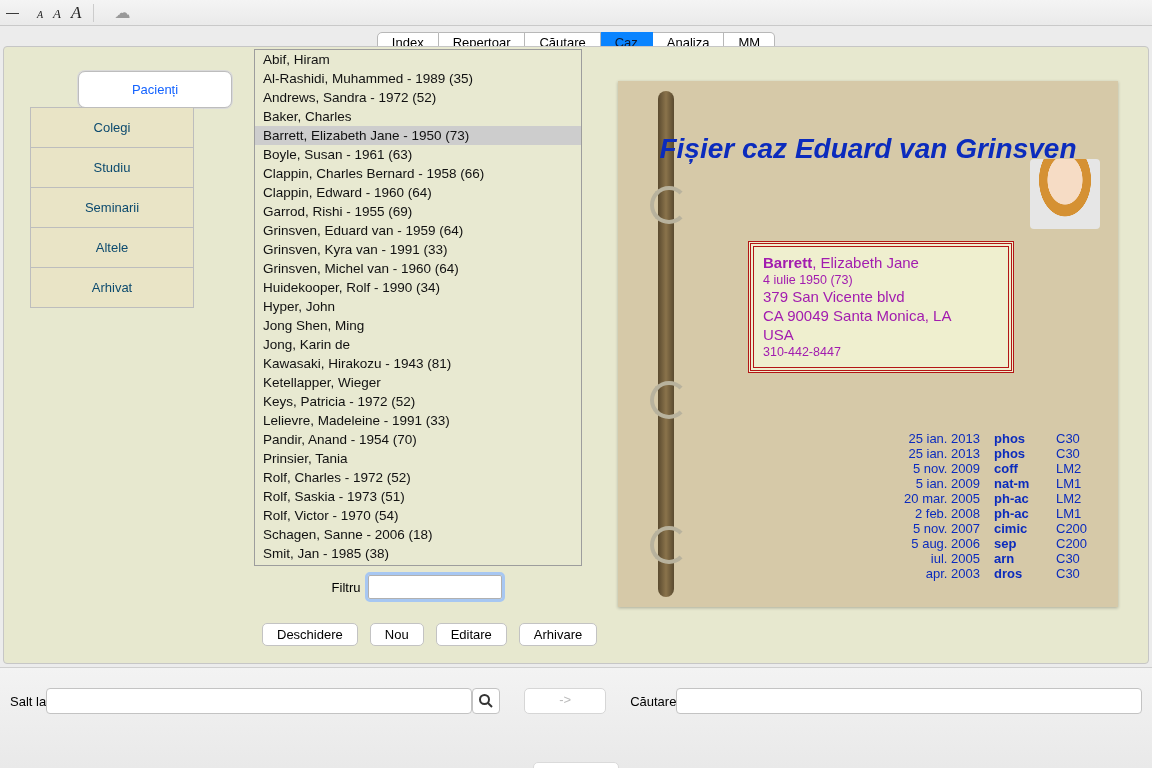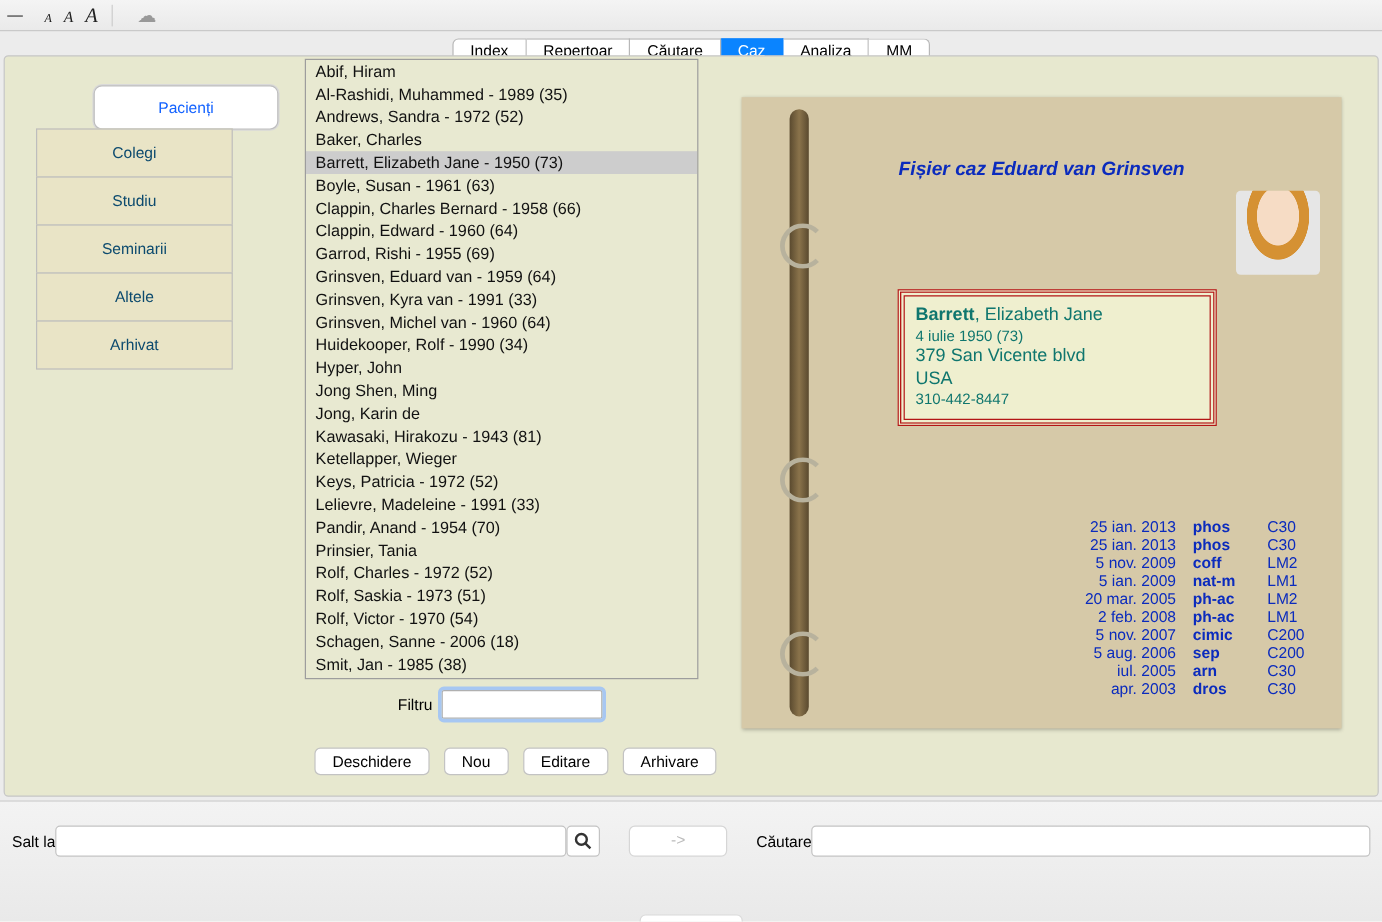--- a/index.html
+++ b/index.html
@@ -10,21 +10,21 @@
   .toolbar .zoom { display:flex; gap:10px; align-items:baseline; margin-left:6px; }
   .toolbar .zoom span { font-style:italic; font-family:Georgia, serif; }
   .toolbar .cloud { color:#999; font-size:16px; margin-left:8px; }
   .toolbar .sep { width:1px; height:18px; background:#ccc; }
 
   
   .modtabs { display:flex; justify-content:center; margin-top:6px; }
   .modtabs .tab { padding:2px 14px; font-size:13px; border:1px solid #b8b8b8; background:#fff; border-left-width:0; cursor:default; }
   .modtabs .tab:first-child { border-left-width:1px; border-radius:5px 0 0 5px; }
   .modtabs .tab:last-child  { border-radius:0 5px 5px 0; }
-  .modtabs .tab.active { background:#0a84ff; color:#ffffff; border-color:#0a84ff; }
+  .modtabs .tab.active { background:#0a84ff; color:#0f172a; border-color:#0a84ff; }
 
   .workarea { position:absolute; top:46px; left:3px; right:3px; bottom:104px; background:#e7e8cf; border:1px solid #c6c6c6; border-radius:4px; }
 
   
   .groups { position:absolute; left:26px; top:24px; width:164px; }
   .group-btn { height:39px; border:1px solid #bdbdbd; background:#e9e4c6; color:#0c4a6e; display:flex; align-items:center; justify-content:center; font-size:13px; margin-top:-1px; }
   .group-btn.active { color:#1463ff; background:#fff; width:152px; height:35px; border-radius:7px; box-shadow:0 0 0 1px #d9d9d9; margin-left:48px; margin-top:0; margin-bottom:0px; }
 
   
   .listwrap { position:absolute; left:250px; top:2px; width:326px; height:515px; border:1px solid #9d9d9d; background:#e8e9d1; overflow:hidden; }
@@ -39,24 +39,24 @@
   .actions { position:absolute; left:218px; top:576px; display:flex; gap:12px;margin-left:40px; }
   .mac-btn { padding:3px 14px; font-size:13px; background:#fff; border:1px solid #c3c3c3; border-radius:5px; }
 
   
   .casecard { position:absolute; right:30px; top:34px; width:500px; height:526px; background:#d6c9a8; box-shadow:0 1px 3px rgba(0,0,0,.25); }
   
   .bind { position:absolute; left:40px; top:10px; bottom:10px; width:16px; background:linear-gradient(90deg,#5a4a2f,#8a734b 50%,#5a4a2f); border-radius:8px; }
   .ring { position:absolute; left:32px; width:30px; height:30px; border:4px solid #b8b29d; border-right-color:transparent; border-radius:50%; }
   .ring.r1{top:105px}.ring.r2{top:300px}.ring.r3{top:445px}
 
-  .case-title { position:absolute; top:52px; left:0; right:0; text-align:center; font-style:italic; font-weight:600; color:#0b2bbd; font-size:16px; }
+  .case-title { position:absolute; top:52px; left:0; right:0; text-align:center; font-style:italic; font-weight:600; color:#0b2bbd; font-size:28px; }
   .avatar { position:absolute; right:18px; top:78px; width:70px; height:70px; background:radial-gradient(ellipse at 50% 30%, #f6dcc5 0 35%, #d59133 36% 52%, #e6e6e6 53% 100%); border-radius:4px; }
 
-  .addrcard { position:absolute; left:130px; top:160px; width:236px; border:3px double #b31515; background:#efefcf; padding:10px 12px; color:#0f766e; font-size:15px; line-height:1.25; box-shadow:inset 0 0 0 2px #efefcf, inset 0 0 0 3px #b31515; }
+  .addrcard { position:absolute; left:130px; top:160px; width:236px; border:3px double #b31515; background:#efefcf; padding:10px 12px; color:#a21caf; font-size:15px; line-height:1.25; box-shadow:inset 0 0 0 2px #efefcf, inset 0 0 0 3px #b31515; }
   .addrcard .name b { font-weight:700; }
   .addrcard .bd { font-size:12.5px; }
 
   .prescriptions { position:absolute; right:22px; bottom:26px; display:grid; grid-template-columns:auto auto auto; column-gap:14px; font-size:13px; color:#0b2bbd; }
   .prescriptions .d { text-align:right; }
   .prescriptions .r { font-weight:700; width:48px; }
   .prescriptions .p { width:40px; }
 
   
   .bottombar { position:absolute; left:0; right:0; bottom:0; height:100px; background:linear-gradient(#f3f3f3,#e9e9e9); border-top:1px solid #cfcfcf; }
@@ -153,20 +153,21 @@
       <div class="ring r2"></div>
       <div class="ring r3"></div>
 
       <div class="case-title">Fișier caz Eduard van Grinsven</div>
       <div class="avatar"></div>
 
       <div class="addrcard">
         <div class="name"><b>Barrett</b><span>, Elizabeth Jane</span></div>
         <div class="bd">4 iulie 1950 (73)</div>
         <div>379 San Vicente blvd</div>
+        <div>CA 90049  Santa Monica, LA</div>
         <div>USA</div>
         <div class="bd">310-442-8447</div>
       </div>
 
       <div class="prescriptions" id="presc">
           <div class="d">25 ian. 2013</div>
           <div class="r">phos</div>
           <div class="p">C30</div>
           <div class="d">25 ian. 2013</div>
           <div class="r">phos</div>

